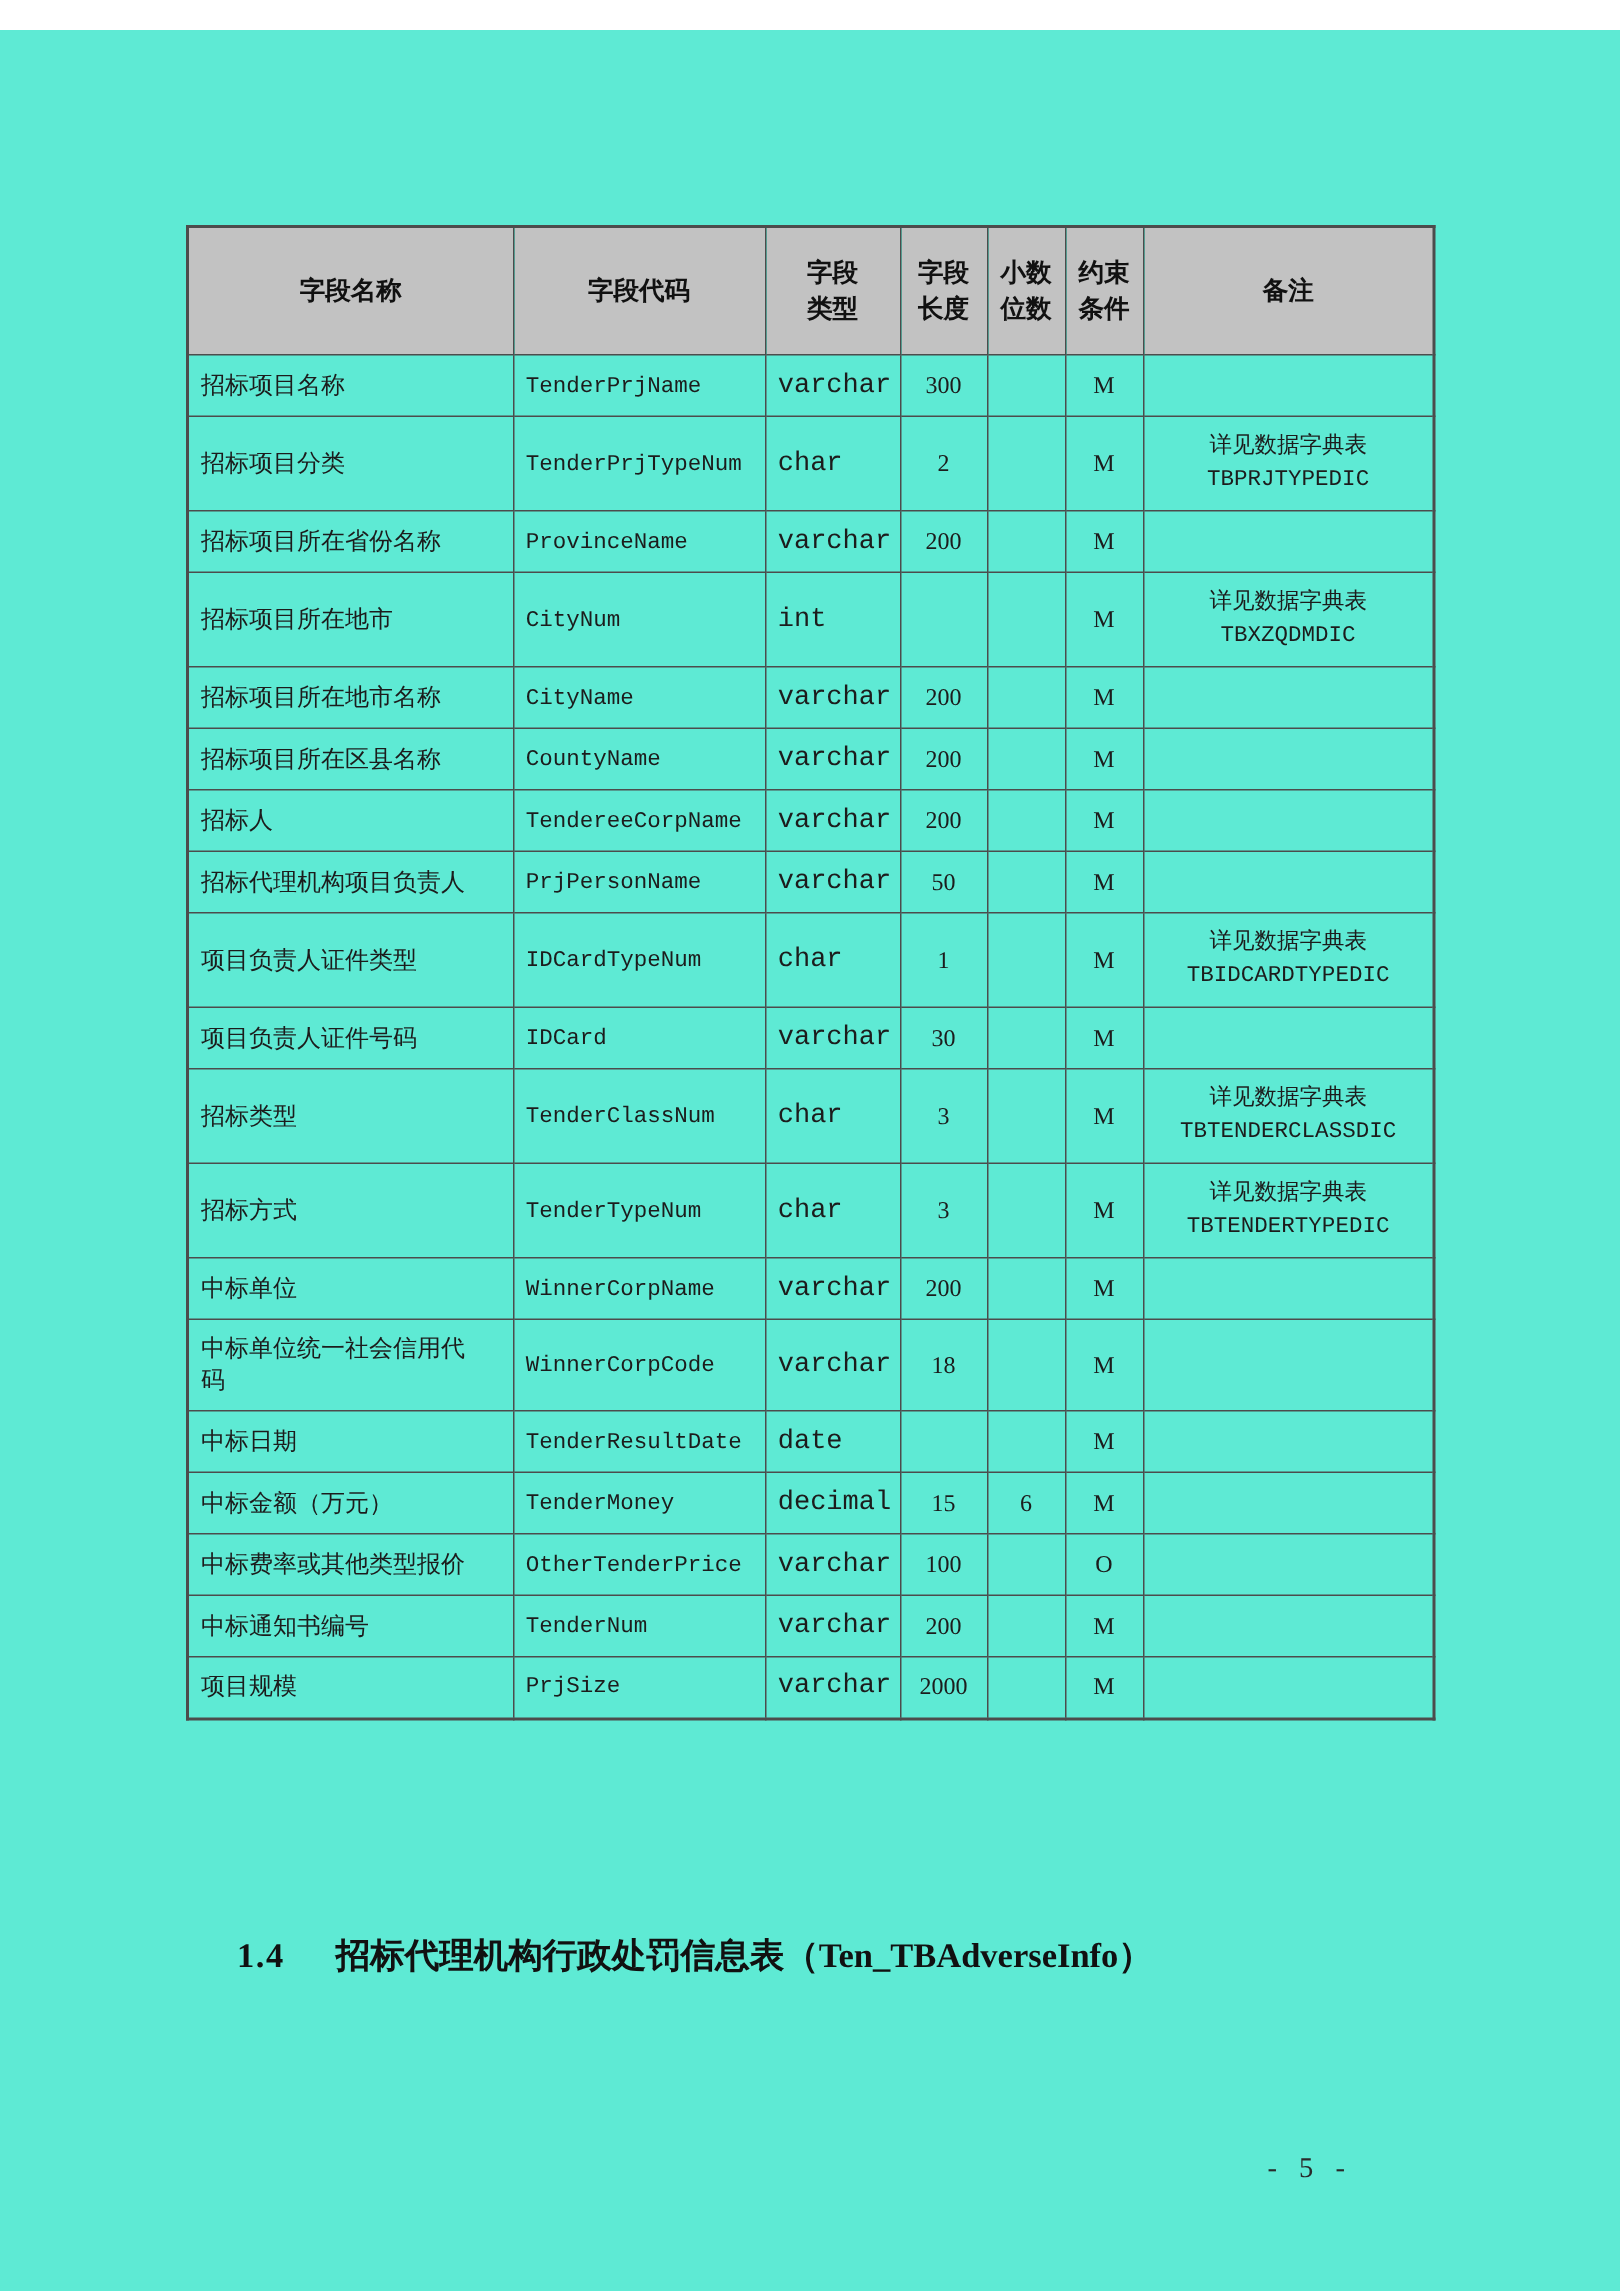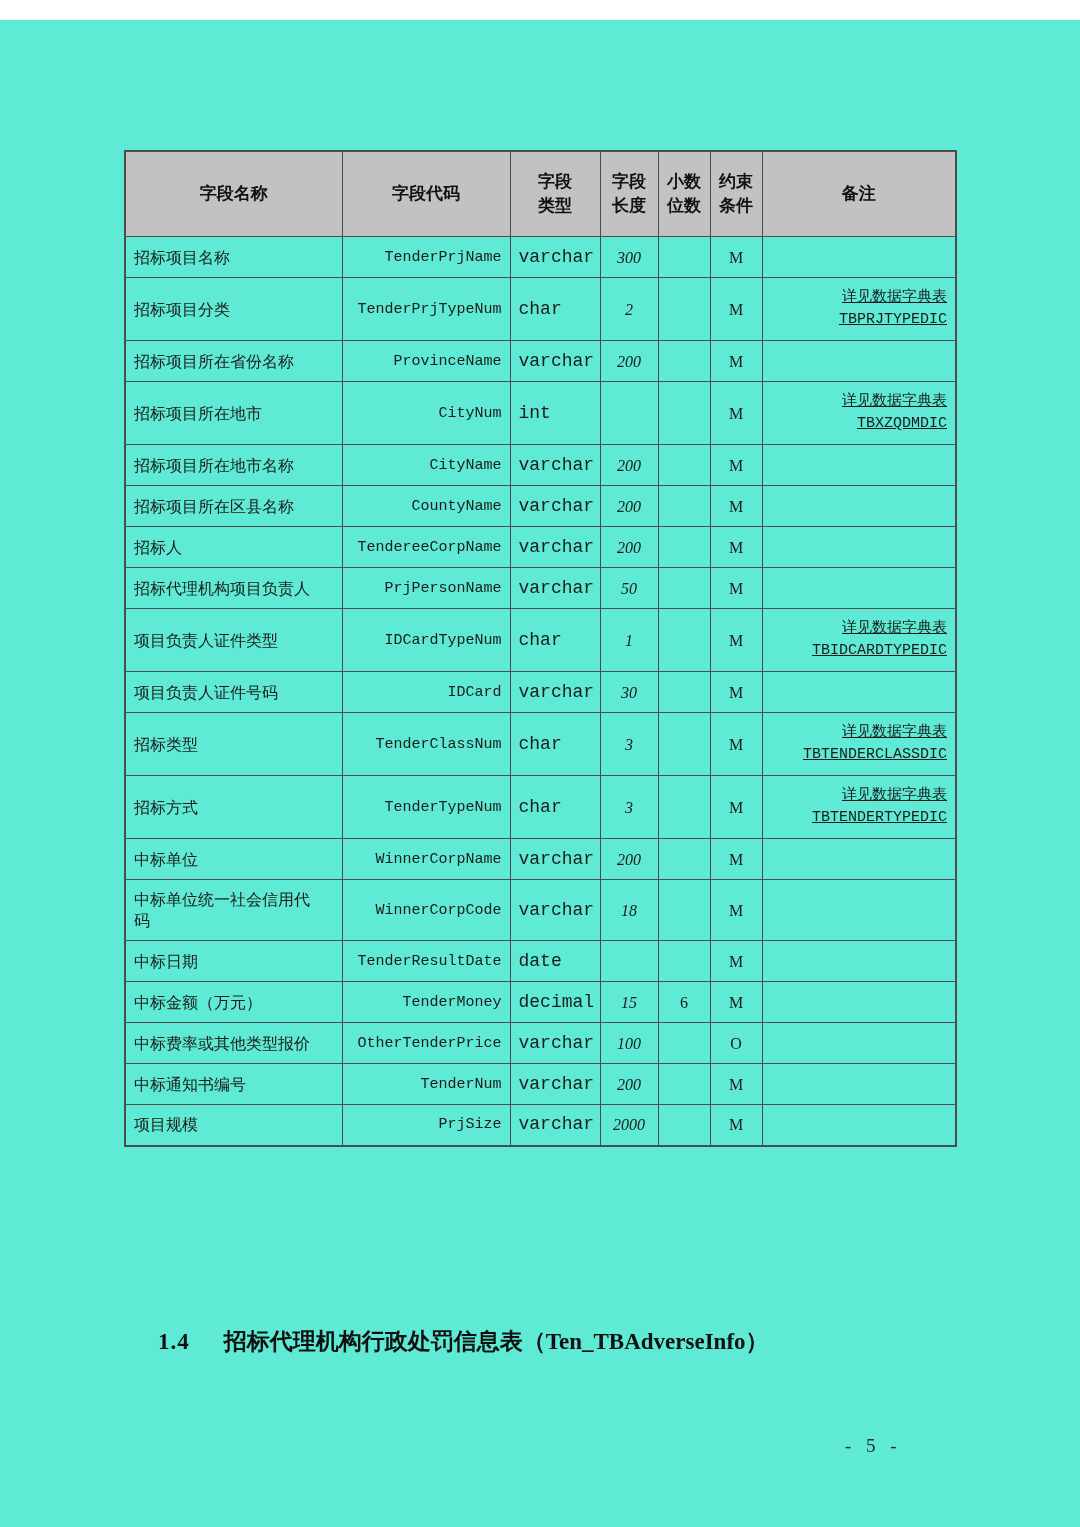--- a/index.html
+++ b/index.html
@@ -44,29 +44,29 @@
   }
   .field-table td {
     font-size: 16px;
     line-height: 21px;
     padding: 9px 8px;
     vertical-align: middle;
     color: #1c1c1c;
   }
   .field-table tbody tr { height: 41px; }
   td.c-name   { text-align: left;  font-family: "Liberation Serif", "DejaVu Serif", serif; }
-  td.c-code   { text-align: right;  font-family: "Liberation Mono", "DejaVu Sans Mono", monospace; font-size: 15px; }
+  td.c-code   { text-align: left;  font-family: "Liberation Mono", "DejaVu Sans Mono", monospace; font-size: 15px; }
   td.c-type   { text-align: left;  font-family: "Liberation Mono", "DejaVu Sans Mono", monospace; font-size: 18px; }
-  td.c-length { text-align: center; font-family: "Liberation Serif", "DejaVu Serif", serif; font-style: italic; }
+  td.c-length { text-align: center; font-family: "Liberation Serif", "DejaVu Serif", serif; }
   td.c-decimals { text-align: center; font-family: "Liberation Serif", "DejaVu Serif", serif; }
   td.c-constraint { text-align: center; font-family: "Liberation Serif", "DejaVu Serif", serif; }
-  td.c-remark { text-align: right;  font-family: "Liberation Mono", "DejaVu Sans Mono", monospace; font-size: 15px; line-height: 22px; text-decoration: underline; }
+  td.c-remark { text-align: center;  font-family: "Liberation Mono", "DejaVu Sans Mono", monospace; font-size: 15px; line-height: 22px; }
   .section-heading {
     position: absolute;
-    top: 1306px;
+    top: 1268px;
     left: 158px;
     font-size: 23px;
     font-weight: bold;
     color: #111111;
     font-family: "Liberation Serif", "DejaVu Serif", serif;
     white-space: nowrap;
   }
   .section-heading .sec-num { margin-right: 34px; letter-spacing: 1px; }
   .page-footer {
     position: absolute;

